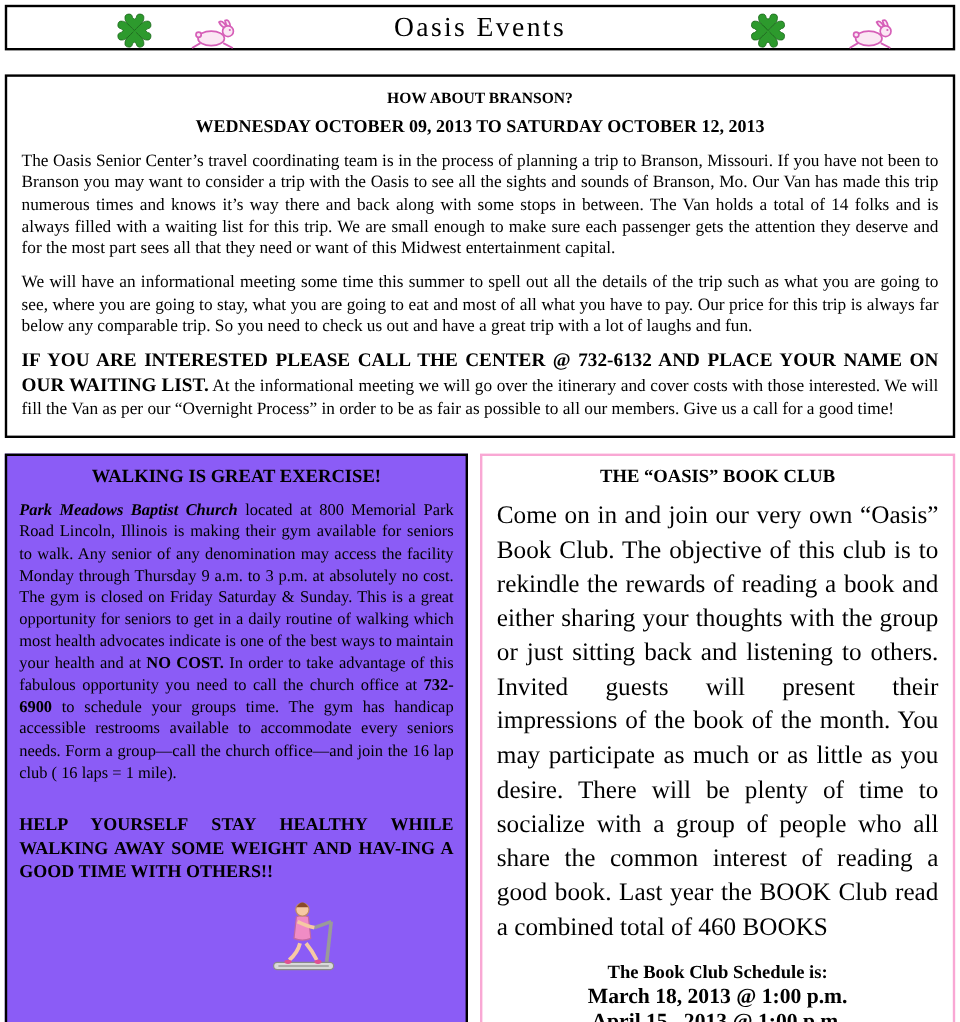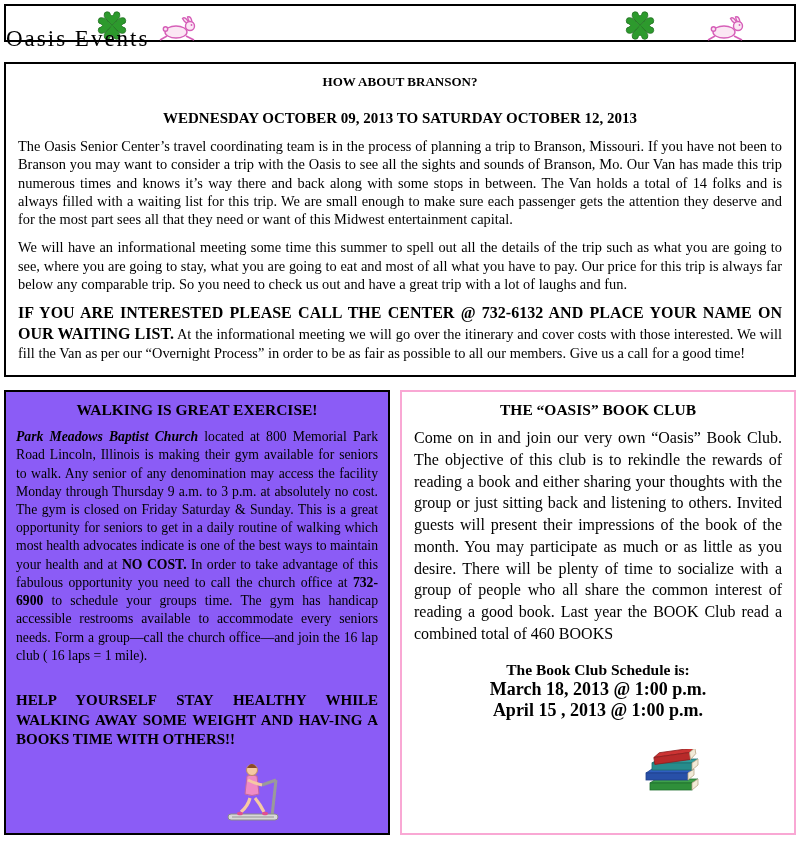--- a/index.html
+++ b/index.html
@@ -8,35 +8,35 @@
     width: 800px; min-height: 852px; background: #ffffff; color: #000;
     font-family: "Liberation Serif", serif;
   }
   .page { padding: 4px; }
 
   
   .header {
     position: relative; height: 38px; border: 2px solid #000; background: #fff;
   }
   .header-title {
-    position: absolute; left: 0; right: 0; top: 20px; text-align: left;
+    position: absolute; left: 0; right: 0; top: 4px; text-align: center;
     font-size: 23px; letter-spacing: 2px;
   }
   .hdr-icon { position: absolute; top: 3px; }
   .hdr-sham-left  { left: 90px; }
   .hdr-rab-left   { left: 152px; top: 8px; }
   .hdr-sham-right { left: 618px; }
   .hdr-rab-right  { left: 700px; top: 8px; }
 
   
   .branson {
     margin-top: 20px; border: 2px solid #000; padding: 6px 12px 13px 12px; background: #fff;
   }
   .branson-title { text-align: center; font-weight: bold; font-size: 13px; margin-top: 4px; }
-  .branson-sub   { text-align: center; font-weight: bold; font-size: 15px; margin-top: 20px; font-family: Liberation Serif, serif; }
+  .branson-sub   { text-align: center; font-weight: bold; font-size: 15px; margin-top: 8px; font-family: Liberation Serif, serif; }
   .branson p {
     margin: 10px 0 0 0; font-size: 14.4px; line-height: 1.27; text-align: justify;
   }
   .branson .p3-lead { font-weight: bold; font-size: 16px; }
 
   
   .bottom { display: flex; gap: 10px; margin-top: 13px; align-items: stretch; }
 
   .walking-box {
     width: 386px; flex: 0 0 386px; border: 2px solid #000; padding: 7px 10px; background: #8b5cf6;
@@ -52,21 +52,21 @@
     margin: 26px 0 0 0; font-weight: bold; font-size: 15px; line-height: 1.3; text-align: justify;
   }
   .treadmill-wrap { margin-top: 8px; margin-left: 58%; }
 
   .book-box {
     flex: 1 1 auto; border: 2px solid #f9a8d4; padding: 7px 12px; background: #fff;
     display: flex; flex-direction: column;
   }
   .book-title { text-align: center; font-weight: bold; font-size: 15.5px; margin-top: 2px; }
   .book-p {
-    margin: 8px 0 0 0; font-size: 16px; line-height: 1.36; text-align: justify;
+    margin: 8px 0 0 0; font-size: 21px; line-height: 1.36; text-align: justify;
   }
   .schedule-heading { margin-top: 16px; text-align: center; font-weight: bold; font-size: 15.5px; }
   .schedule-line    { text-align: center; font-weight: bold; font-size: 18px; }
   .books-wrap { margin-top: 28px; margin-left: 62%; }
 </style>
 </head>
 <body>
 
 <div class="page">
 
@@ -137,21 +137,21 @@
     <p>The Oasis Senior Center’s travel coordinating team is in the process of planning a trip to Branson, Missouri. If you have not been to Branson  you may want  to consider a trip with the Oasis to see all the sights and sounds of Branson, Mo.  Our Van has made this trip numerous times and knows it’s way there and back along with some stops in between. The Van holds a total of 14  folks and is always filled with a waiting list for this trip. We are small enough to make sure each passenger gets the attention they deserve and for the most part sees all that they need or want of this Midwest entertainment capital.</p>
     <p>We will have an informational meeting some time this summer to spell out all the details of the trip such as what you are going to see, where you are going to stay, what you are going to eat and most of all what you have to pay. Our price for this trip is always far below any comparable trip. So you need to check us out and have a great trip with a lot of laughs and fun.</p>
     <p><span class="p3-lead">IF YOU ARE INTERESTED PLEASE CALL THE CENTER @ 732-6132 AND PLACE YOUR NAME ON OUR WAITING LIST.</span><span>  At the informational meeting we will go over the itinerary and cover costs with those interested. We will fill the Van as per our “Overnight Process” in order to be as fair as possible to all our members. Give us a call for a good time!</span></p>
   </div>
 
   <div class="bottom">
 
     <div class="walking-box">
       <div class="walking-title">WALKING IS GREAT EXERCISE!</div>
       <p class="walking-p"><span class="walking-lead">Park Meadows Baptist Church</span><span> located at 800 Memorial Park Road Lincoln, Illinois is making their gym available for seniors to walk.  Any senior of any denomination may access the facility Monday through Thursday 9 a.m. to 3 p.m. at absolutely no cost. The gym is closed on Friday Saturday &amp; Sunday. This is a great opportunity for seniors to get in a daily routine of walking which most health advocates indicate is one of the best ways to maintain your health and at </span><span class="walking-bold">NO COST.</span><span> In order to take advantage of this fabulous opportunity you need to call the church office at </span><span class="walking-bold">732-6900</span><span> to schedule your groups time. The gym has handicap accessible restrooms available to accommodate every seniors needs. Form a group—call the church office—and join the 16 lap club ( 16 laps = 1 mile).</span></p>
-      <p class="walking-closing">HELP YOURSELF STAY HEALTHY WHILE WALKING AWAY SOME WEIGHT AND HAV-ING A BOOKS TIME WITH OTHERS!!</p>
+      <p class="walking-closing">HELP YOURSELF STAY HEALTHY WHILE WALKING AWAY SOME WEIGHT AND HAV-ING A GOOD TIME WITH OTHERS!!</p>
       <div class="treadmill-wrap">
         <svg width="56" height="64" viewBox="0 0 56 64">
           <path d="M46 58 L50 22" stroke="#9a9a9a" stroke-width="3" fill="none"></path>
           <path d="M50 22 L36 27" stroke="#9a9a9a" stroke-width="3" fill="none"></path>
           <rect x="2" y="56" width="50" height="6" rx="3" fill="#d9d9d9" stroke="#8a8a8a"></rect>
           <line x1="6" y1="59" x2="48" y2="59" stroke="#ababab" stroke-width="1.5"></line>
           <path d="M24 40 Q22 48 15 54" stroke="#f6c9a3" stroke-width="3.2" fill="none"></path>
           <path d="M29 40 Q34 46 38 54" stroke="#f6c9a3" stroke-width="3.2" fill="none"></path>
           <ellipse cx="14" cy="55.5" rx="3" ry="1.8" fill="#e05090"></ellipse>
           <ellipse cx="39" cy="55.5" rx="3" ry="1.8" fill="#e05090"></ellipse>

